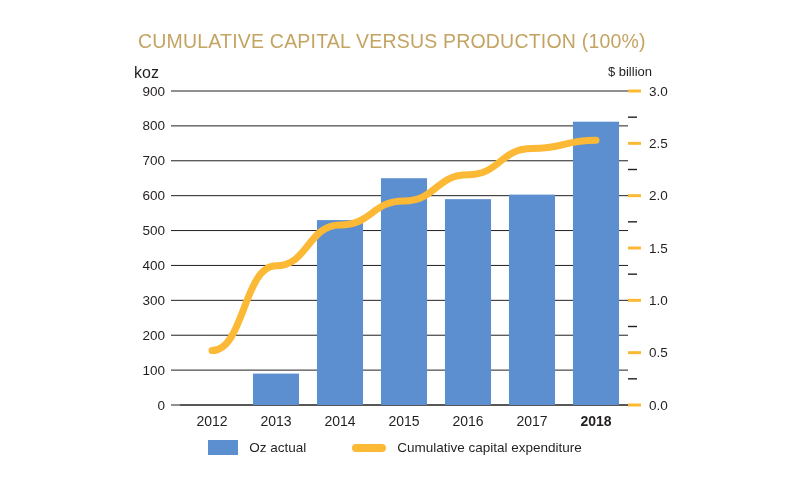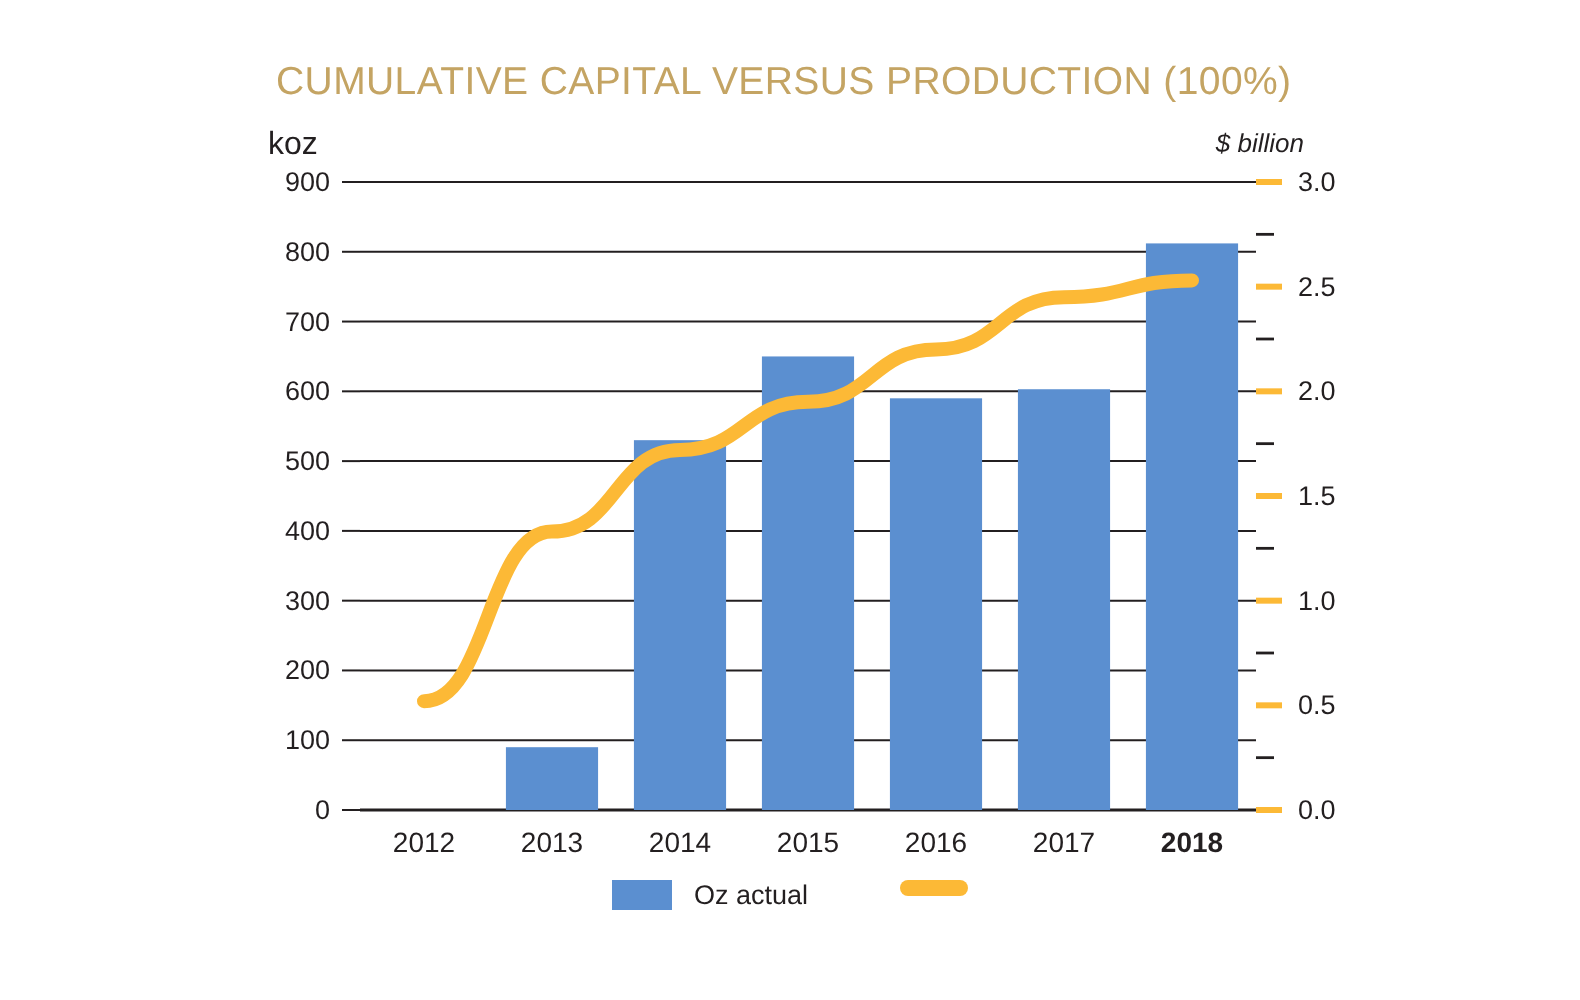--- a/index.html
+++ b/index.html
@@ -36,21 +36,20 @@
     font-size: 16px;
     color: #231f20;
   }
   #unit-right {
     position: absolute;
     right: 138px;
     top: 64px;
     font-size: 13px;
     color: #231f20;
     text-align: right;
-    font-style: italic;
   }
   #plot-wrap {
     position: absolute;
     left: 12px;
     top: 0;
     width: 790px;
     height: 500px;
   }
   #plot-svg {
     position: absolute;
@@ -181,16 +180,17 @@
     </svg>
   </div>
 
   <div id="legend">
     <div class="legend-entry">
       <span class="swatch-bar"></span>
       <span class="legend-label">Oz actual</span>
     </div>
     <div class="legend-entry">
       <span class="swatch-line"></span>
+      <span class="legend-label">Cumulative capital expenditure</span>
     </div>
   </div>
 
 </div>
 
 </body></html>

